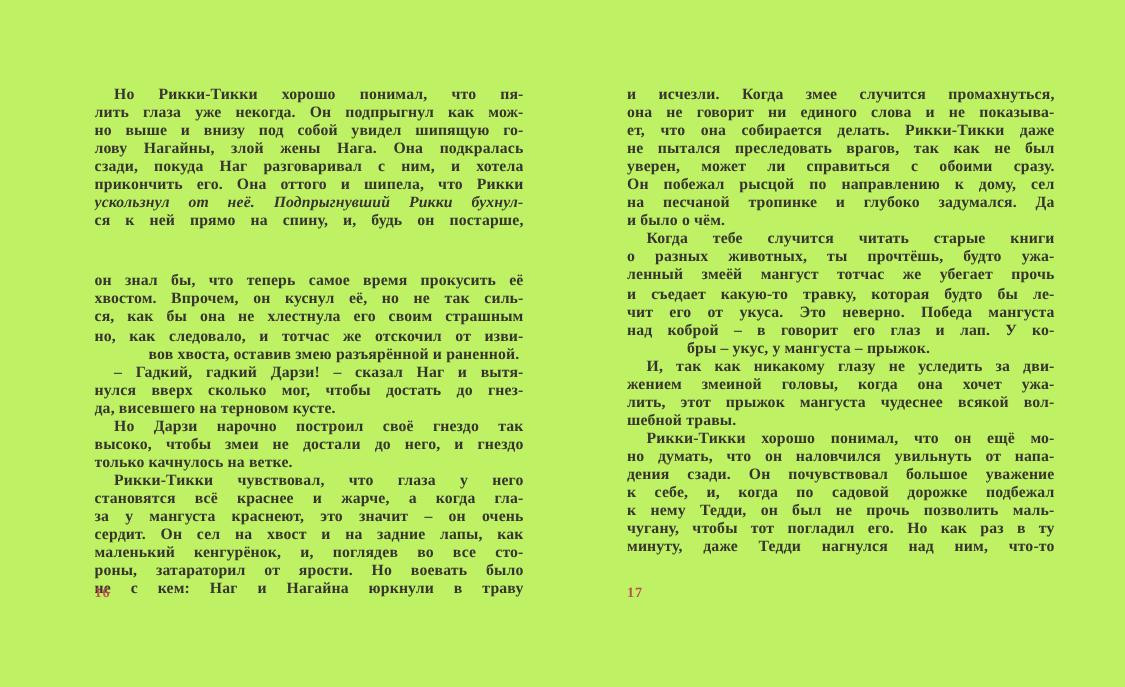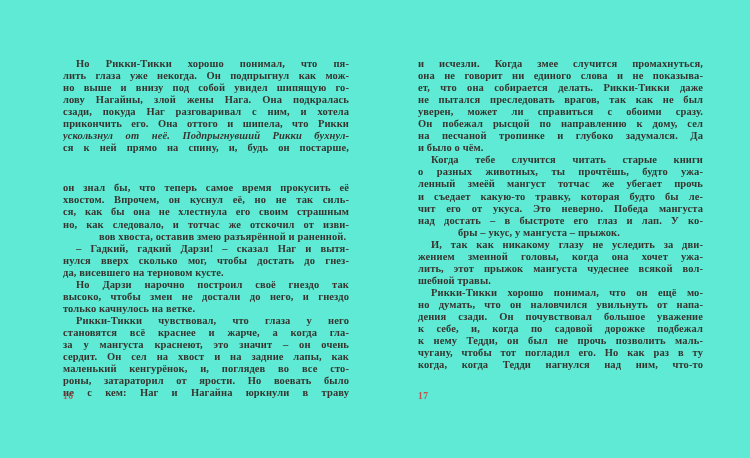--- a/index.html
+++ b/index.html
@@ -47,21 +47,21 @@
     width: 100%;
     text-align: left;
     font-size: 9.5px;
     font-weight: bold;
     letter-spacing: 0.5px;
   }
 </style>
 </head>
 <body>
 
-<div class="spread" style="background: #5eead4;">
+<div class="spread" style="background: #bef264;">
 
   <div class="page page-left">
     <div class="lines">
         <div class="line ind" style="color: rgb(55, 52, 47);">Но Рикки-Тикки хорошо понимал, что пя-</div>
         <div class="line" style="color: rgb(55, 52, 47);">лить глаза уже некогда. Он подпрыгнул как мож-</div>
         <div class="line" style="color: rgb(55, 52, 47);">но выше и внизу под собой увидел шипящую го-</div>
         <div class="line" style="color: rgb(55, 52, 47);">лову Нагайны, злой жены Нага. Она подкралась</div>
         <div class="line" style="color: rgb(55, 52, 47);">сзади, покуда Наг разговаривал с ним, и хотела</div>
         <div class="line" style="color: rgb(55, 52, 47);">прикончить его. Она оттого и шипела, что Рикки</div>
         <div class="line" style="color: rgb(55, 52, 47); font-style: italic;">ускользнул от неё. Подпрыгнувший Рикки бухнул-</div>
@@ -96,30 +96,30 @@
         <div class="line" style="color: rgb(55, 52, 47);">не пытался преследовать врагов, так как не был</div>
         <div class="line" style="color: rgb(55, 52, 47);">уверен, может ли справиться с обоими сразу.</div>
         <div class="line" style="color: rgb(55, 52, 47);">Он побежал рысцой по направлению к дому, сел</div>
         <div class="line" style="color: rgb(55, 52, 47);">на песчаной тропинке и глубоко задумался. Да</div>
         <div class="line end" style="color: rgb(55, 52, 47);">и было о чём.</div>
         <div class="line ind" style="color: rgb(55, 52, 47);">Когда тебе случится читать старые книги</div>
         <div class="line" style="color: rgb(55, 52, 47);">о разных животных, ты прочтёшь, будто ужа-</div>
         <div class="line" style="color: rgb(55, 52, 47);">ленный змеёй мангуст тотчас же убегает прочь</div>
         <div class="line" style="color: rgb(55, 52, 47);">и съедает какую-то травку, которая будто бы ле-</div>
         <div class="line" style="color: rgb(55, 52, 47);">чит его от укуса. Это неверно. Победа мангуста</div>
-        <div class="line" style="color: rgb(55, 52, 47);">над достать – в быстроте его глаз и лап. У ко-</div>
+        <div class="line" style="color: rgb(55, 52, 47);">над коброй – в говорит его глаз и лап. У ко-</div>
         <div class="line end" style="color: rgb(55, 52, 47); padding-left: 40px;">бры – укус, у мангуста – прыжок.</div>
         <div class="line ind" style="color: rgb(55, 52, 47);">И, так как никакому глазу не уследить за дви-</div>
         <div class="line" style="color: rgb(55, 52, 47);">жением змеиной головы, когда она хочет ужа-</div>
         <div class="line" style="color: rgb(55, 52, 47);">лить, этот прыжок мангуста чудеснее всякой вол-</div>
         <div class="line end" style="color: rgb(55, 52, 47);">шебной травы.</div>
         <div class="line ind" style="color: rgb(55, 52, 47);">Рикки-Тикки хорошо понимал, что он ещё мо-</div>
         <div class="line" style="color: rgb(55, 52, 47);">но думать, что он наловчился увильнуть от напа-</div>
         <div class="line" style="color: rgb(55, 52, 47);">дения сзади. Он почувствовал большое уважение</div>
         <div class="line" style="color: rgb(55, 52, 47);">к себе, и, когда по садовой дорожке подбежал</div>
         <div class="line" style="color: rgb(55, 52, 47);">к нему Тедди, он был не прочь позволить маль-</div>
         <div class="line" style="color: rgb(55, 52, 47);">чугану, чтобы тот погладил его. Но как раз в ту</div>
-        <div class="line" style="color: rgb(55, 52, 47);">когда, когда Тедди нагнулся над ним, что-то</div>
+        <div class="line" style="color: rgb(55, 52, 47);">минуту, даже Тедди нагнулся над ним, что-то</div>
       </div>
     <div class="page-number" style="color: rgb(194, 81, 75);">17</div>
   </div>
 
 </div>
 
 </body></html>

